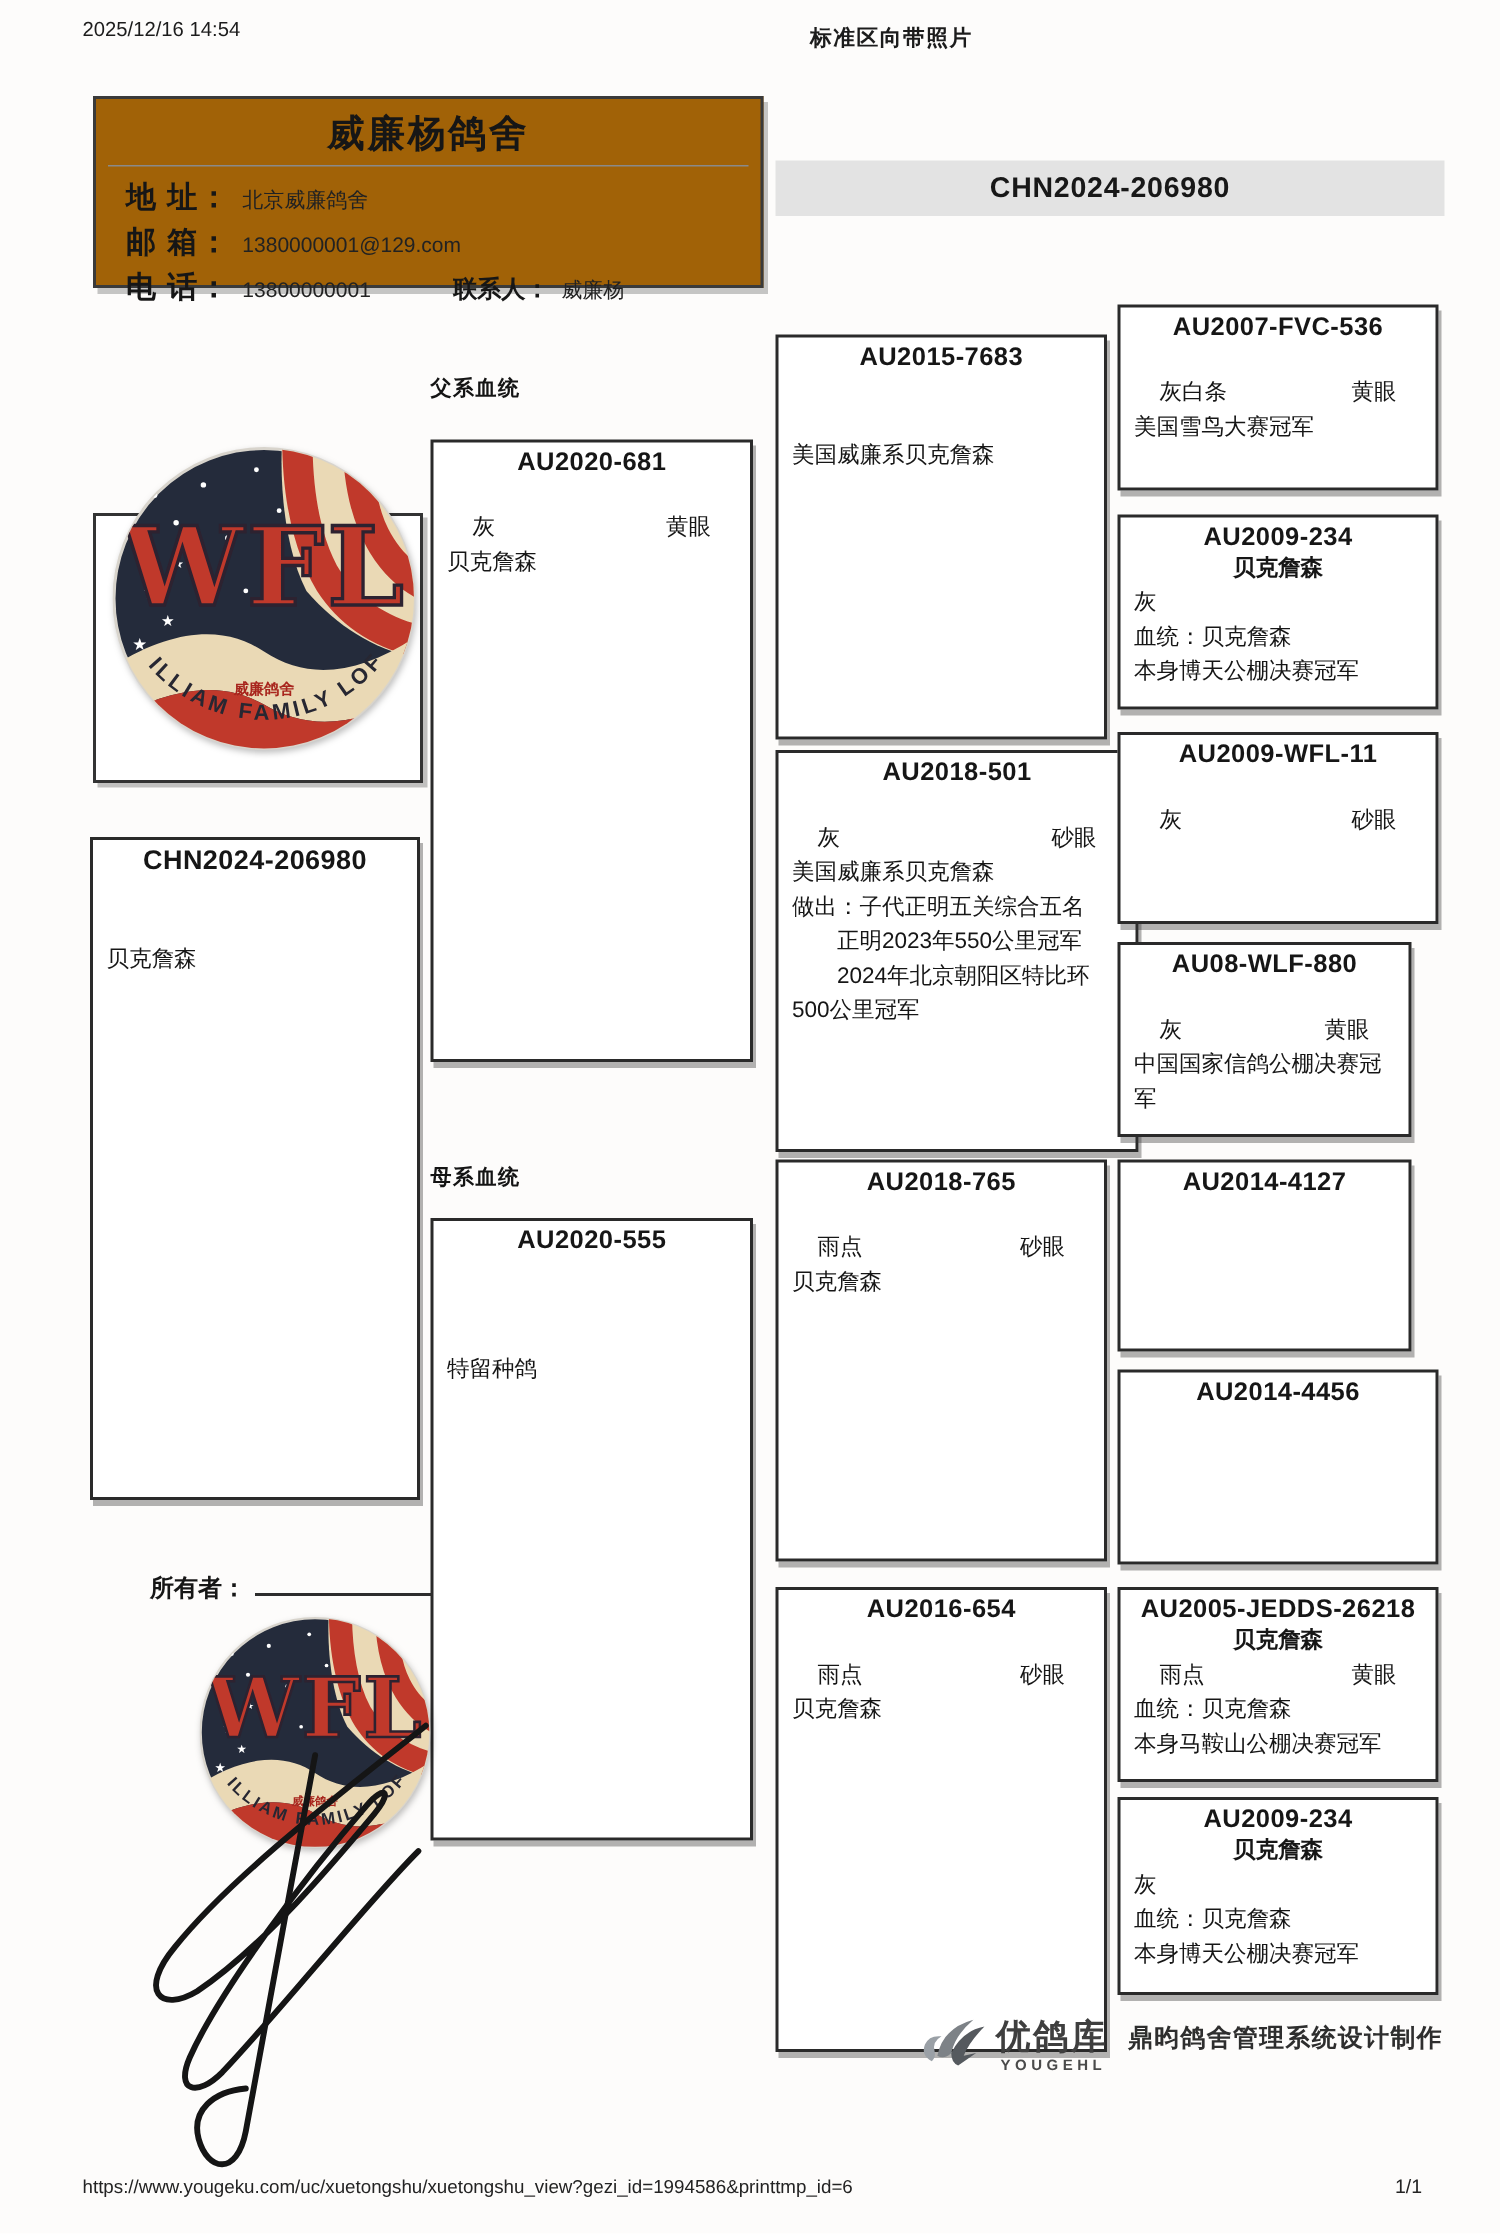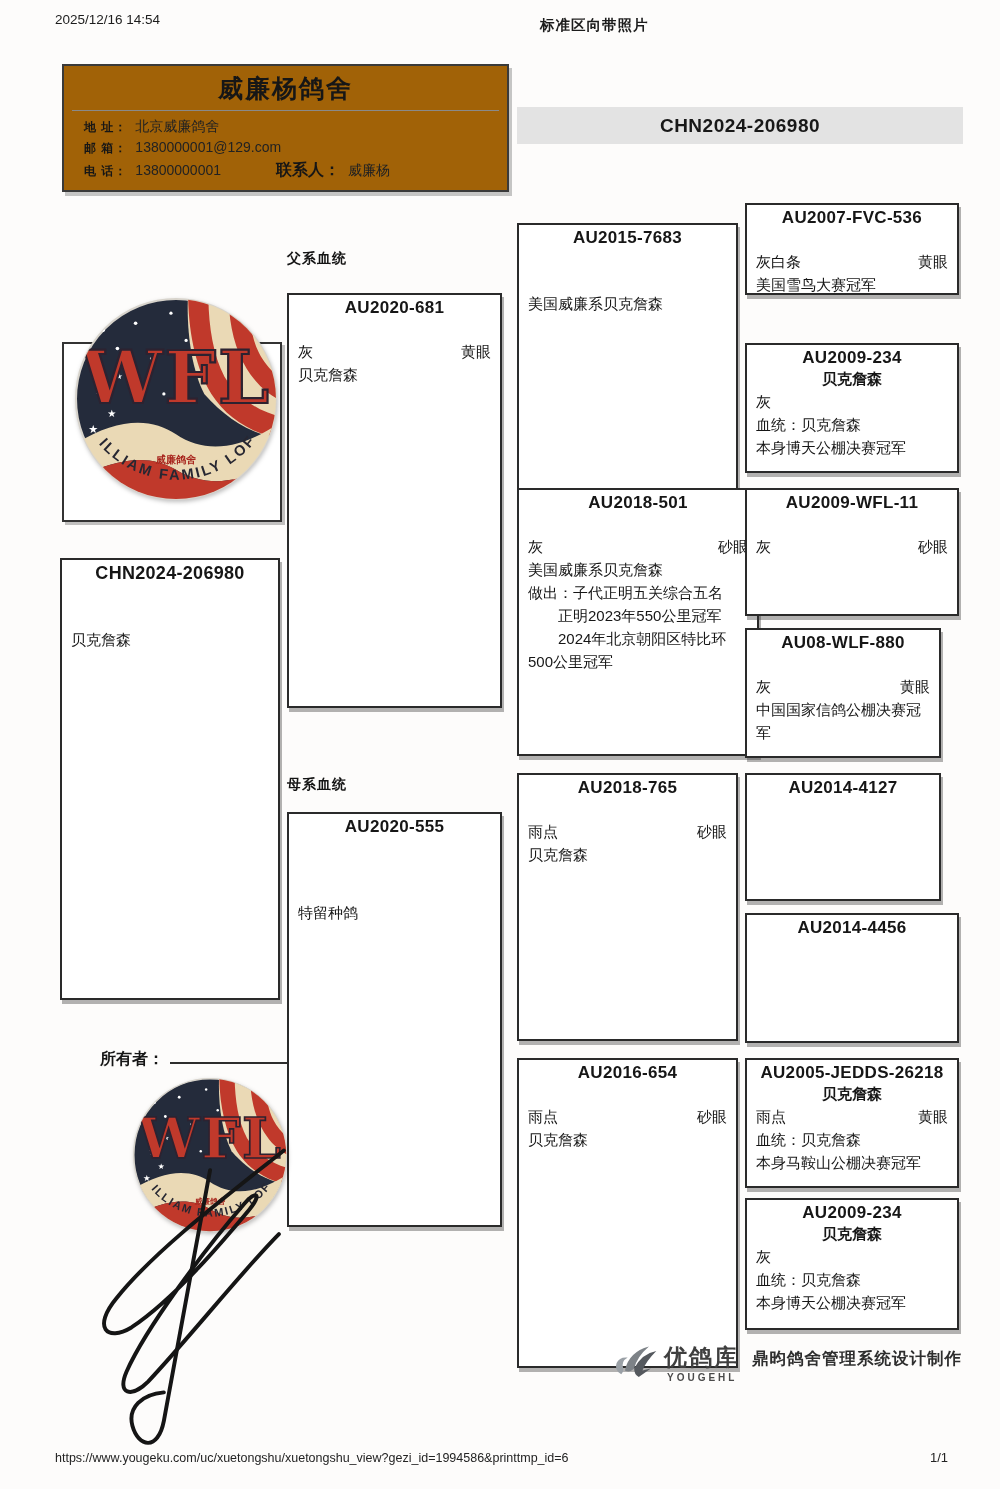--- a/index.html
+++ b/index.html
@@ -8,21 +8,21 @@
   .abs{position:absolute;}
   
   .print-date{left:55px;top:12px;font-size:13.5px;color:#1c1c1c;}
   .doc-title{left:540px;top:16px;font-size:14.5px;font-weight:bold;color:#1c1c1c;letter-spacing:1px;}
   
   .loft-card{left:62px;top:64px;width:443px;height:124px;background:#a16207;border:2px solid #3a3a3a;
              box-shadow:3px 4px 0 rgba(70,70,70,.30);}
   .loft-name{font-size:25px;font-weight:bold;text-align:center;margin-top:6px;letter-spacing:2px;}
   .loft-rule{border:none;border-top:1.5px solid #8a8a8a;margin:5px 8px 7px 8px;}
   .loft-row{display:flex;align-items:baseline;padding:0 0 0 20px;margin-bottom:3px;}
-  .loft-label{font-size:12px;font-weight:bold;letter-spacing:1px;}
+  .loft-label{font-size:20px;font-weight:bold;letter-spacing:1px;}
   .loft-val{font-size:14px;margin-left:8px;color:#222;}
   .loft-contact-label{font-size:16px;font-weight:bold;margin-left:55px;}
   
   .ring-banner{left:517px;top:107px;width:446px;height:37px;background:#e3e3e3;
                display:flex;align-items:center;justify-content:center;
                font-size:19px;font-weight:bold;letter-spacing:.5px;color:#181818;}
   
   .photo-box{left:62px;top:342px;width:216px;height:176px;background:#fff;border:2px solid #333;
              box-shadow:3px 3px 0 rgba(80,80,80,.35);}
   .logo1{left:75px;top:298px;width:202px;height:202px;}
@@ -30,21 +30,21 @@
   .wfl{width:100%;height:100%;display:block;filter:drop-shadow(1px 2px 2px rgba(0,0,0,.25));}
   
   .sec-label{font-size:14px;font-weight:bold;color:#141414;letter-spacing:1px;}
   
   .pbox{position:absolute;background:#fff;border:2px solid #2a2a2a;
         box-shadow:2px 4px 0 rgba(55,55,55,.38);box-sizing:border-box;}
   .pid{font-size:17px;font-weight:bold;text-align:center;margin-top:3px;letter-spacing:.3px;white-space:nowrap;}
   .pid-main{font-size:18px;}
   .psub{font-size:15px;font-weight:bold;text-align:center;line-height:22px;}
   .pbody{padding:0 9px;font-size:15px;line-height:23px;white-space:pre-wrap;}
-  .prow{display:flex;justify-content:space-between;padding:0 9px;font-size:15px;line-height:23px;}
+  .prow{display:flex;justify-content:space-between;padding:0 26px;font-size:15px;line-height:23px;}
   .mt1{margin-top:22px;} .mt2{margin-top:44px;} .mt3{margin-top:64px;}
   
   .owner-row{left:100px;top:1048px;font-size:16px;font-weight:bold;}
   .sig-line{display:inline-block;width:118px;border-bottom:2px solid #2d2d2d;height:14px;margin-left:6px;}
   .signature{left:38px;top:1128px;width:295px;height:335px;z-index:5;}
   
   .brand-icon{left:612px;top:1342px;width:48px;height:44px;}
   .brand-name{left:664px;top:1342px;font-size:23px;font-weight:bold;color:#3f3f3f;letter-spacing:2px;}
   .brand-sub{left:667px;top:1372px;font-size:10px;font-weight:bold;color:#4a4a4a;letter-spacing:3px;}
   .brand-credit{left:752px;top:1348px;font-size:16.5px;font-weight:bold;color:#2e2e2e;letter-spacing:1px;}
@@ -143,21 +143,21 @@
   <div class="pbox" style="left:287px;top:812px;width:215px;height:415px;">
     <div class="pid">AU2020-555</div>
     <div class="pbody mt3">特留种鸽</div>
   </div>
 
   <div class="pbox" style="left:517px;top:203px;width:221px;height:270px;margin-top:20px;">
     <div class="pid">AU2015-7683</div>
     <div class="pbody mt2">美国威廉系贝克詹森</div>
   </div>
 
-  <div class="pbox" style="left:517px;top:488px;width:242px;height:268px;">
+  <div class="pbox" style="left:517px;top:500px;width:242px;height:268px;">
     <div class="pid">AU2018-501</div>
     <div class="prow mt1">
       <span>灰</span>
       <span>砂眼</span>
     </div>
     <div class="pbody">美国威廉系贝克詹森</div>
     <div class="pbody">做出：子代正明五关综合五名</div>
     <div class="pbody">　　正明2023年550公里冠军</div>
     <div class="pbody">　　2024年北京朝阳区特比环</div>
     <div class="pbody">500公里冠军</div>
@@ -174,21 +174,21 @@
 
   <div class="pbox" style="left:517px;top:1058px;width:221px;height:310px;">
     <div class="pid">AU2016-654</div>
     <div class="prow mt1">
       <span>雨点</span>
       <span>砂眼</span>
     </div>
     <div class="pbody">贝克詹森</div>
   </div>
 
-  <div class="pbox" style="left:745px;top:203px;width:214px;height:92px;">
+  <div class="pbox" style="left:745px;top:203px;width:214px;height:124px;">
     <div class="pid">AU2007-FVC-536</div>
     <div class="prow mt1">
       <span>灰白条</span>
       <span>黄眼</span>
     </div>
     <div class="pbody">美国雪鸟大赛冠军</div>
   </div>
 
   <div class="pbox" style="left:745px;top:343px;width:214px;height:130px;">
     <div class="pid">AU2009-234</div>

